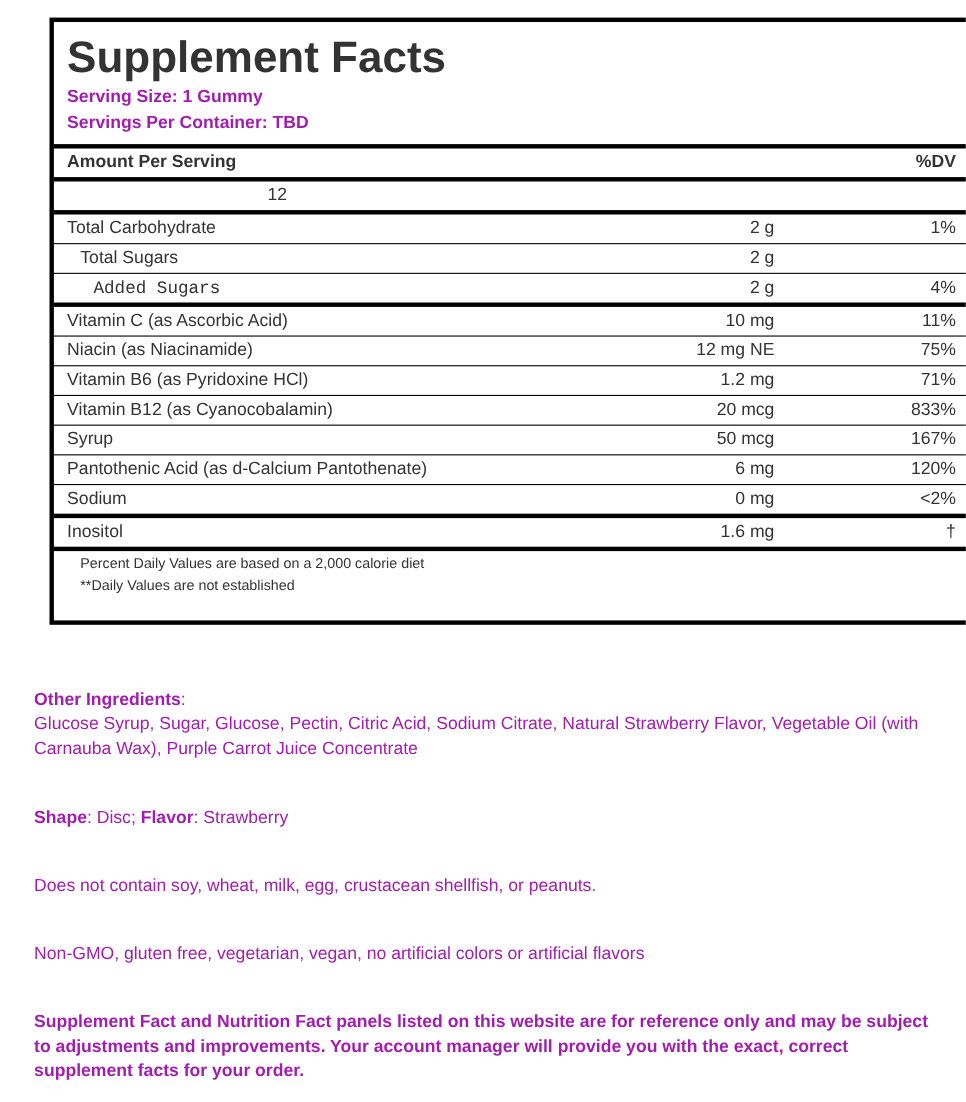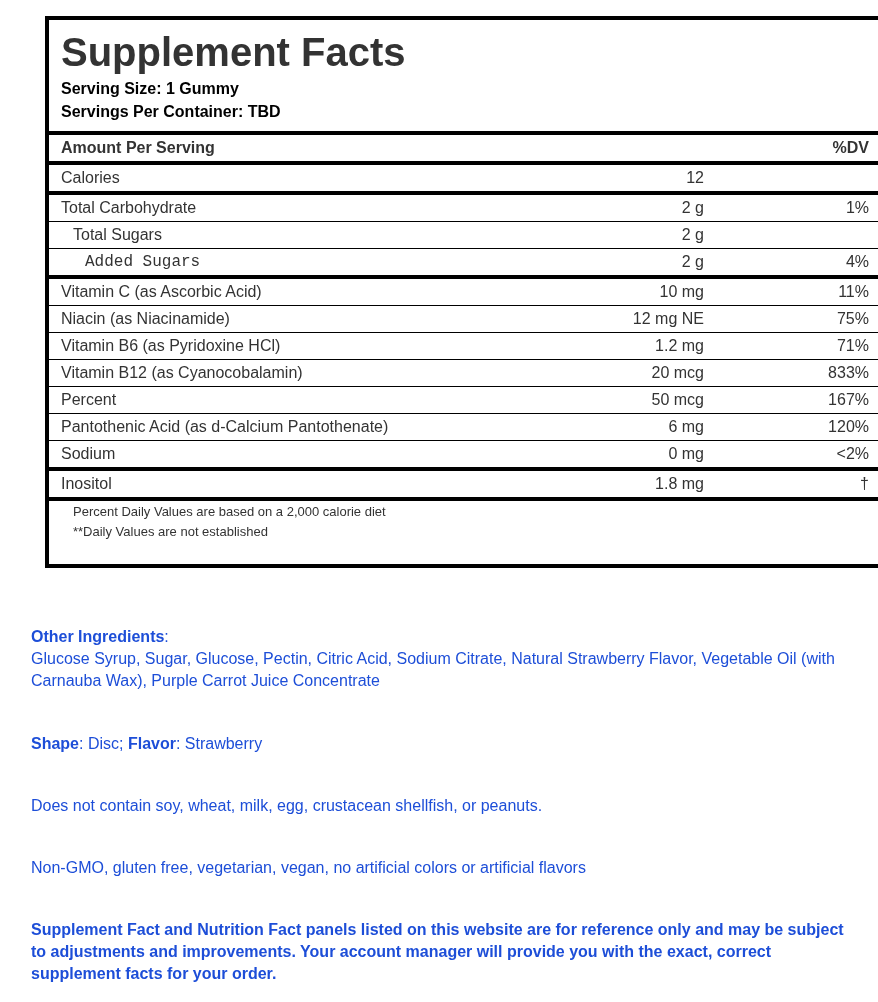--- a/index.html
+++ b/index.html
@@ -1,49 +1,48 @@
 <!DOCTYPE html>
 <html><head>
 <meta charset="utf-8">
 <style>
   html, body { margin: 0; padding: 0; background: #ffffff; }
   body { width: 878px; height: 1002px; position: relative; font-family: "Liberation Sans", sans-serif; color: #333333; overflow: hidden; }
   .panel { position: absolute; left: 18px; top: 16px; width: 832px; border: 4px solid #000; background: #fff; margin-left: 27px; }
   .head { padding: 10px 12px 8px 12px; border-bottom: 4px solid #000; }
   .title { font-size: 40px; font-weight: bold; line-height: 44px; margin: 0 0 3px 0; color: #333; }
-  .sub { font-size: 16px; font-weight: bold; line-height: 23px; color: #000000; }
+  .sub { font-size: 16px; font-weight: bold; line-height: 23px; color: #a21caf; }
   .row { display: flex; align-items: center; height: 26px; padding: 0 12px; font-size: 16px; border-bottom: 1px solid #000; }
   .row.thick { border-bottom: 4px solid #000; }
   .row .n { flex: 1; }
   .row .a { width: 200px; text-align: right; }
   .row .d { width: 165px; text-align: right; }
   .row.hdr { font-weight: bold; }
   .ind1 { padding-left: 12px; }
   .ind2 { padding-left: 24px; font-family: Liberation Mono, monospace; }
   .foot { padding: 1px 24px 22px 24px; font-size: 13px; line-height: 20px; color: #333; }
-  .below { position: absolute; left: 31px; width: 830px; font-size: 16px; line-height: 22px; color: #1d4ed8; }
+  .below { position: absolute; left: 31px; width: 830px; font-size: 16px; line-height: 22px; color: #a21caf; }
   .b { font-weight: bold; }
 </style>
 </head>
 <body>
 
 <div class="panel">
   <div class="head">
     <div class="title">Supplement Facts</div>
     <div class="sub">Serving Size: 1 Gummy</div>
     <div class="sub">Servings Per Container: TBD</div>
   </div>
 
   <div class="row hdr thick">
     <span class="n">Amount Per Serving</span>
     <span class="d">%DV</span>
   </div>
 
   <div class="row thick">
-    <span class="n">Calories</span>
     <span class="a">12</span>
     <span class="d"></span>
   </div>
   <div class="row">
     <span class="n">Total Carbohydrate</span>
     <span class="a">2 g</span>
     <span class="d">1%</span>
   </div>
   <div class="row">
     <span class="n ind1">Total Sugars</span>
@@ -69,37 +68,37 @@
     <span class="n">Vitamin B6 (as Pyridoxine HCl)</span>
     <span class="a">1.2 mg</span>
     <span class="d">71%</span>
   </div>
   <div class="row">
     <span class="n">Vitamin B12 (as Cyanocobalamin)</span>
     <span class="a">20 mcg</span>
     <span class="d">833%</span>
   </div>
   <div class="row">
-    <span class="n">Percent</span>
+    <span class="n">Syrup</span>
     <span class="a">50 mcg</span>
     <span class="d">167%</span>
   </div>
   <div class="row">
     <span class="n">Pantothenic Acid (as d-Calcium Pantothenate)</span>
     <span class="a">6 mg</span>
     <span class="d">120%</span>
   </div>
   <div class="row thick">
     <span class="n">Sodium</span>
     <span class="a">0 mg</span>
     <span class="d">&lt;2%</span>
   </div>
   <div class="row thick">
     <span class="n">Inositol</span>
-    <span class="a">1.8 mg</span>
+    <span class="a">1.6 mg</span>
     <span class="d">†</span>
   </div>
 
   <div class="foot">
     <div>Percent Daily Values are based on a 2,000 calorie diet</div>
     <div>**Daily Values are not established</div>
   </div>
 </div>
 
 <div class="below" style="top:626px;">

